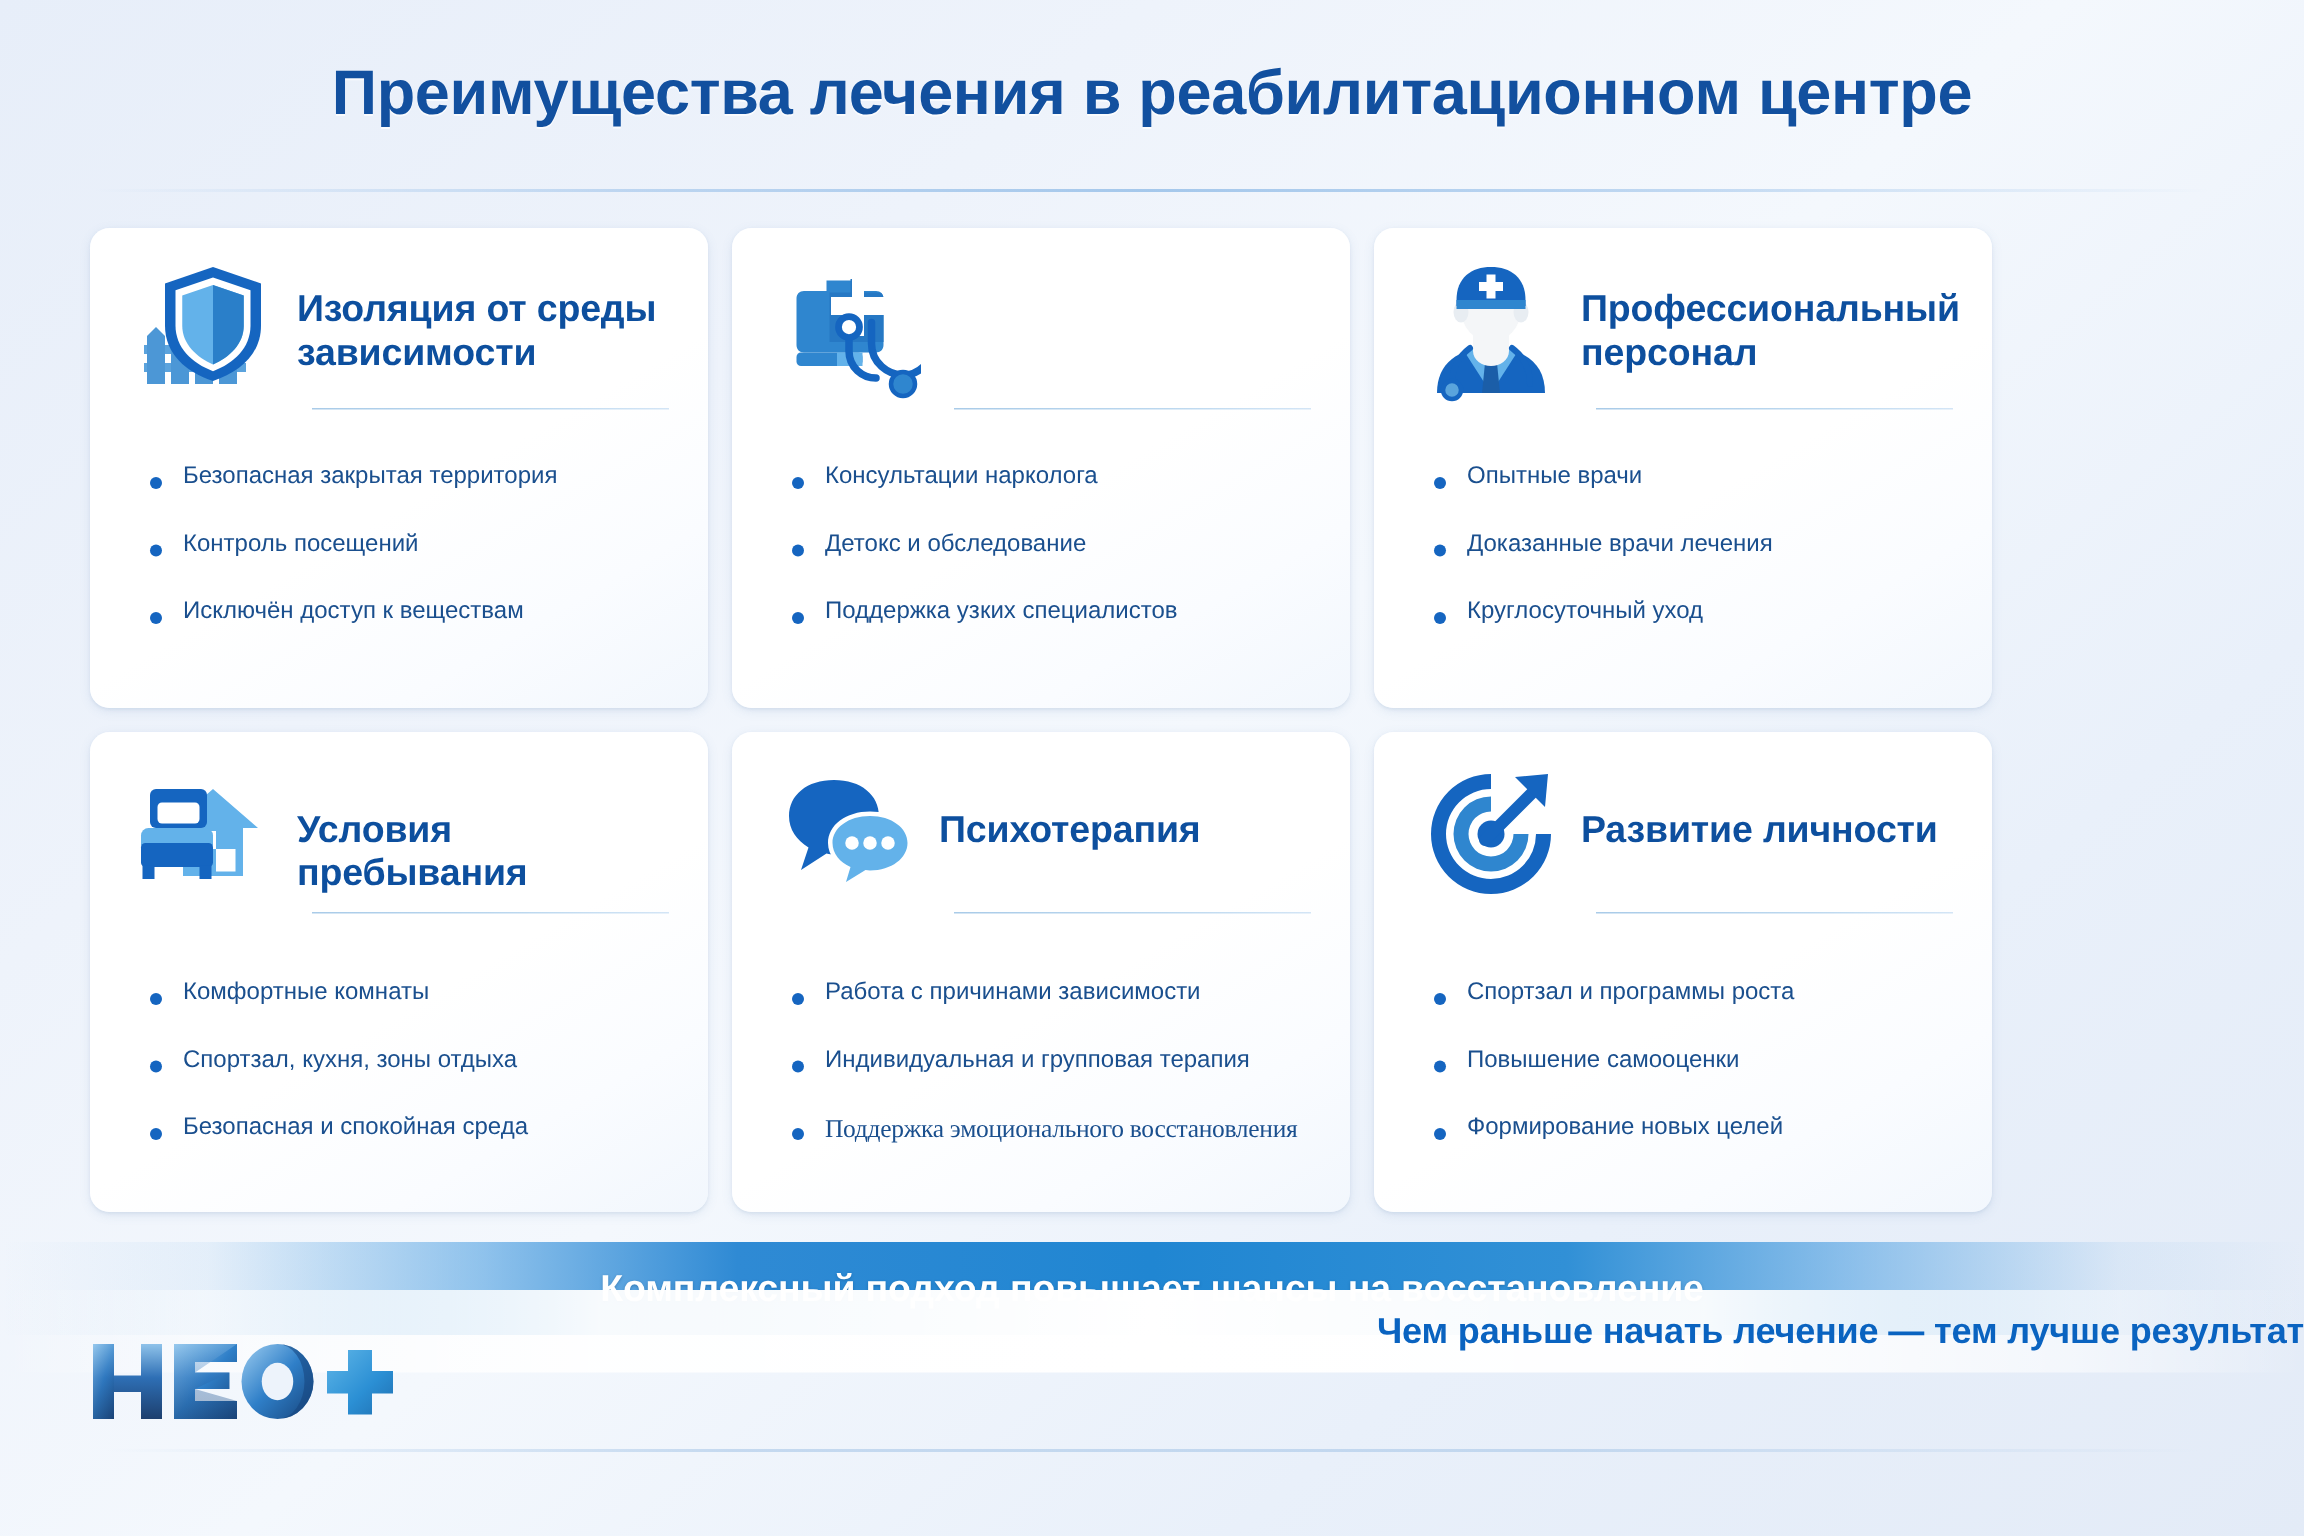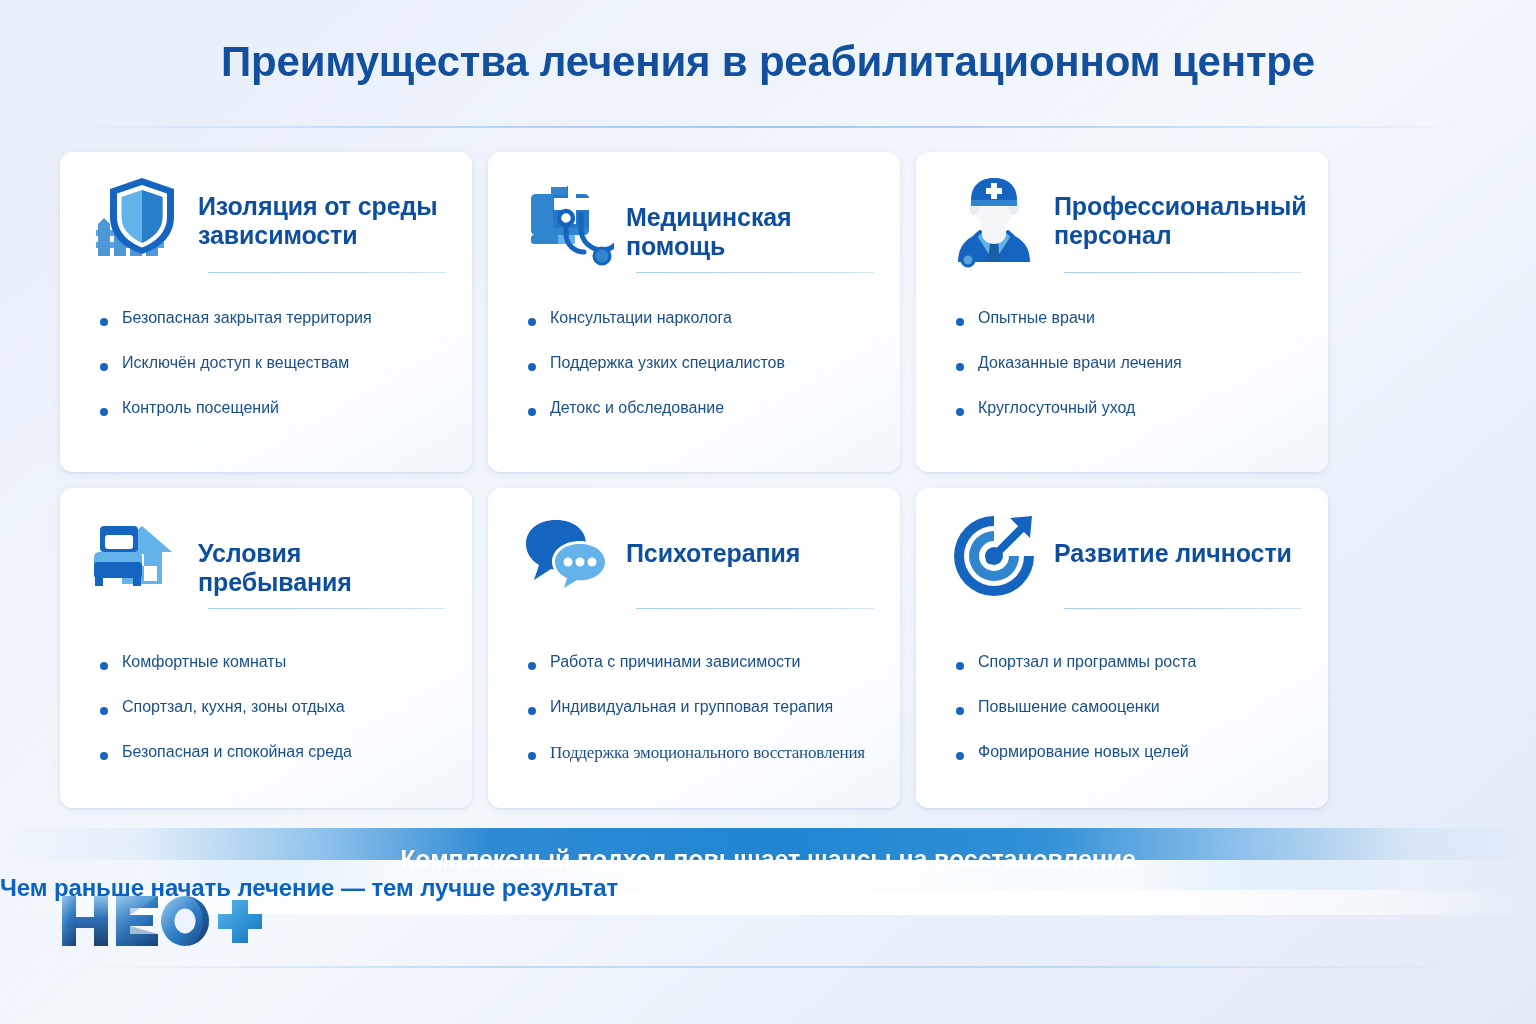--- a/index.html
+++ b/index.html
@@ -166,21 +166,21 @@
     background: linear-gradient(to right,
         rgba(255,255,255,0) 0%,
         rgba(255,255,255,0.55) 10%,
         rgba(255,255,255,0.95) 26%,
         #ffffff 50%,
         rgba(255,255,255,0.95) 74%,
         rgba(255,255,255,0.55) 90%,
         rgba(255,255,255,0) 100%);
     display: flex;
     align-items: center;
-    justify-content: flex-start;
+    justify-content: flex-end;
   }
   .subfooter-text {
     font-size: 24px;
     font-weight: bold;
     color: #0a63c0;
     letter-spacing: -0.1px;
     white-space: nowrap;
   }
   .subfooter-rule {
     position: absolute;
@@ -226,49 +226,48 @@
           <path d="M52 13 L77 21.5 L77 45 C77 60 66 70 52 75.5 C38 70 27 60 27 45 L27 21.5 Z" fill="#ffffff"></path>
           <path d="M52 18 L72.5 25 L72.5 45 C72.5 57.5 63 66 52 71 C41 66 31.5 57.5 31.5 45 L31.5 25 Z" fill="#63b2ea"></path>
           <path d="M52 18 L72.5 25 L72.5 45 C72.5 57.5 63 66 52 71 Z" fill="#2a7fc9"></path>
         </svg>
       </div>
       <div class="card-title">Изоляция от среды зависимости</div>
     </div>
     <div class="card-divider"></div>
     <ul class="bullets">
       <li>Безопасная закрытая территория</li>
+      <li>Контроль посещений</li>
       <li>Исключён доступ к веществам</li>
-      <li>Контроль посещений</li>
     </ul>
   </div>
 
   <div class="card r1">
     <div class="card-head">
       <div class="card-icon">
         <svg viewBox="0 0 96 96">
           <path d="M18 22 L33 22 L33 15 L58 15 L58 22 L66 22 C69 22 71 24 71 27 L71 58 C71 61 69 63 66 63 L18 63 C15 63 13 61 13 58 L13 27 C13 24 15 22 18 22 Z" fill="#2f86cf"></path>
           <path d="M35 23 L49 23 L49 14 L56 14 L56 23 L68 23 C70 23 71 25 71 27 L71 56 L35 56 Z" fill="#2678c4"></path>
           <path d="M36 26 L50 26 L50 14 L58 14 L58 26 L72 26 L72 38 L58 38 L58 52 L50 52 L50 38 L36 38 Z" fill="#ffffff"></path>
           <rect x="13" y="63" width="44" height="9" rx="3" fill="#2f86cf"></rect>
           <rect x="40" y="63" width="17" height="9" fill="#63b2ea"></rect>
           <g fill="none" stroke="#1565c0" stroke-width="5" stroke-linecap="round">
             <path d="M63 43 L63 57 C63 70 74 78 84 78 C94 78 104 70 104 57 L104 43"></path>
             <path d="M48 48 L48 62 C48 73 57 80 66 80"></path>
           </g>
           <circle cx="48" cy="46" r="7" fill="#ffffff" stroke="#1565c0" stroke-width="4.5"></circle>
           <circle cx="84" cy="84" r="8" fill="#2f86cf" stroke="#1565c0" stroke-width="3"></circle>
         </svg>
       </div>
-      <div class="card-title single">Медицинская помощь</div>
     </div>
     <div class="card-divider"></div>
     <ul class="bullets">
       <li>Консультации нарколога</li>
+      <li>Детокс и обследование</li>
       <li>Поддержка узких специалистов</li>
-      <li>Детокс и обследование</li>
     </ul>
   </div>
 
   <div class="card r1">
     <div class="card-head">
       <div class="card-icon">
         <svg viewBox="0 0 96 96">
           <path d="M12 90 C12 70 26 60 48 60 C70 60 84 70 84 90 Z" fill="#1565c0"></path>
           <path d="M30 62 L48 90 L66 62 C60 59 54 58 48 58 C42 58 36 59 30 62 Z" fill="#63b2ea"></path>
           <path d="M44 60 L52 60 L54 66 L48 72 L42 66 Z" fill="#ffffff"></path>

